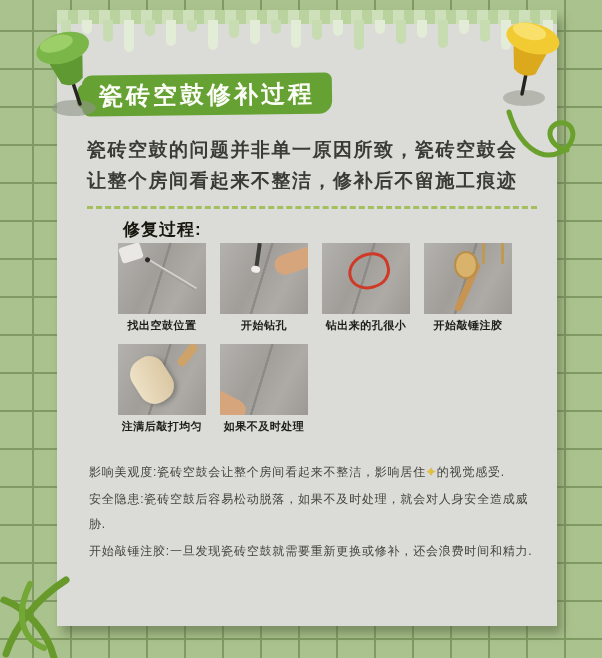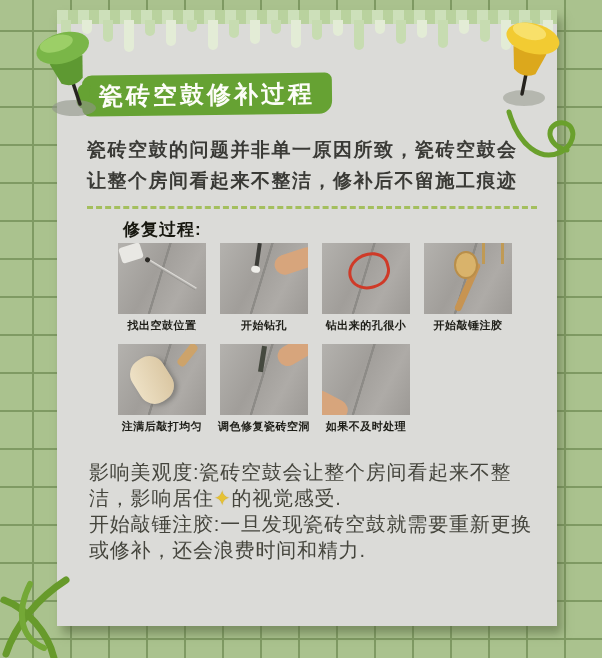--- a/index.html
+++ b/index.html
@@ -93,21 +93,21 @@
   .d-mallethead{left:16px;top:12px;width:36px;height:48px;background:linear-gradient(100deg,#efe3c8,#d9c5a0);border-radius:16px;transform:rotate(-32deg);box-shadow:2px 3px 4px rgba(60,60,55,.35);}
   .d-mallethandle{right:14px;top:-2px;width:9px;height:26px;background:#cda36a;border-radius:4px;transform:rotate(38deg);}
   .d-chisel{left:40px;top:2px;width:5px;height:26px;background:#45493f;transform:rotate(9deg);}
   .a6{right:-12px;top:-4px;transform:rotate(-30deg);}
   .a7{left:-14px;bottom:-4px;width:40px;height:24px;transform:rotate(28deg);}
   .d-rodv{left:46px;top:-2px;width:3px;height:42px;background:linear-gradient(90deg,#d9d8d4,#8f8d89);transform:rotate(4deg);}
   .d-patch{left:36px;top:36px;width:22px;height:12px;background:#a3886b;border-radius:50%;filter:blur(1px);}
   
   .notes{
     position:absolute;left:32px;top:450px;width:452px;
-    font-size:20px;font-weight:500;color:#45453d;
+    font-size:12px;font-weight:500;color:#45453d;
     line-height:25.5px;letter-spacing:.8px;
   }
   .notes p{margin:0 0 1px 0;}
   .sparkle{color:#e6c233;font-weight:bold;text-shadow:0 0 1px #b98f14;}
   
   .pin{position:absolute;}
   .pin-green{left:20px;top:16px;width:96px;height:104px;}
   .pin-yellow{left:486px;top:8px;width:92px;height:104px;}
   .doodle{position:absolute;}
   .doodle-right{left:503px;top:106px;width:88px;height:66px;}
@@ -191,35 +191,29 @@
       </div>
       <div class="step">
         <div class="photo">
             <i class="d-mallethandle"></i>
             <i class="d-mallethead"></i>
           </div>
         <div class="caption">注满后敲打均匀</div>
       </div>
       <div class="step">
         <div class="photo">
-            <i class="d-arm a6"></i>
-            <i class="d-chisel"></i>
-          </div>
-        <div class="caption">调色修复瓷砖空洞</div>
-      </div>
-      <div class="step">
-        <div class="photo">
             <i class="d-arm a7"></i>
           </div>
         <div class="caption">如果不及时处理</div>
       </div>
     </div>
 
     <div class="notes">
       <p><span>影响美观度:瓷砖空鼓会让整个房间看起来不整洁，影响居住</span><span class="sparkle">✦</span><span>的视觉感受.</span></p>
+      <p>安全隐患:瓷砖空鼓后容易松动脱落，如果不及时处理，就会对人身安全造成威胁.</p>
       <p>开始敲锤注胶:一旦发现瓷砖空鼓就需要重新更换或修补，还会浪费时间和精力.</p>
     </div>
 
   </div>
 
   <svg class="pin pin-green" viewBox="0 0 96 104">
     <ellipse cx="54" cy="92" rx="22" ry="8" fill="#8f9488" opacity="0.6"></ellipse>
     <line x1="50" y1="58" x2="60" y2="88" stroke="#26241f" stroke-width="3.5" stroke-linecap="round"></line>
     <g transform="rotate(-16 44 40)">
       <path d="M28,44 L62,44 L56,66 Q45,74 34,66 Z" fill="#5e9932"></path>

